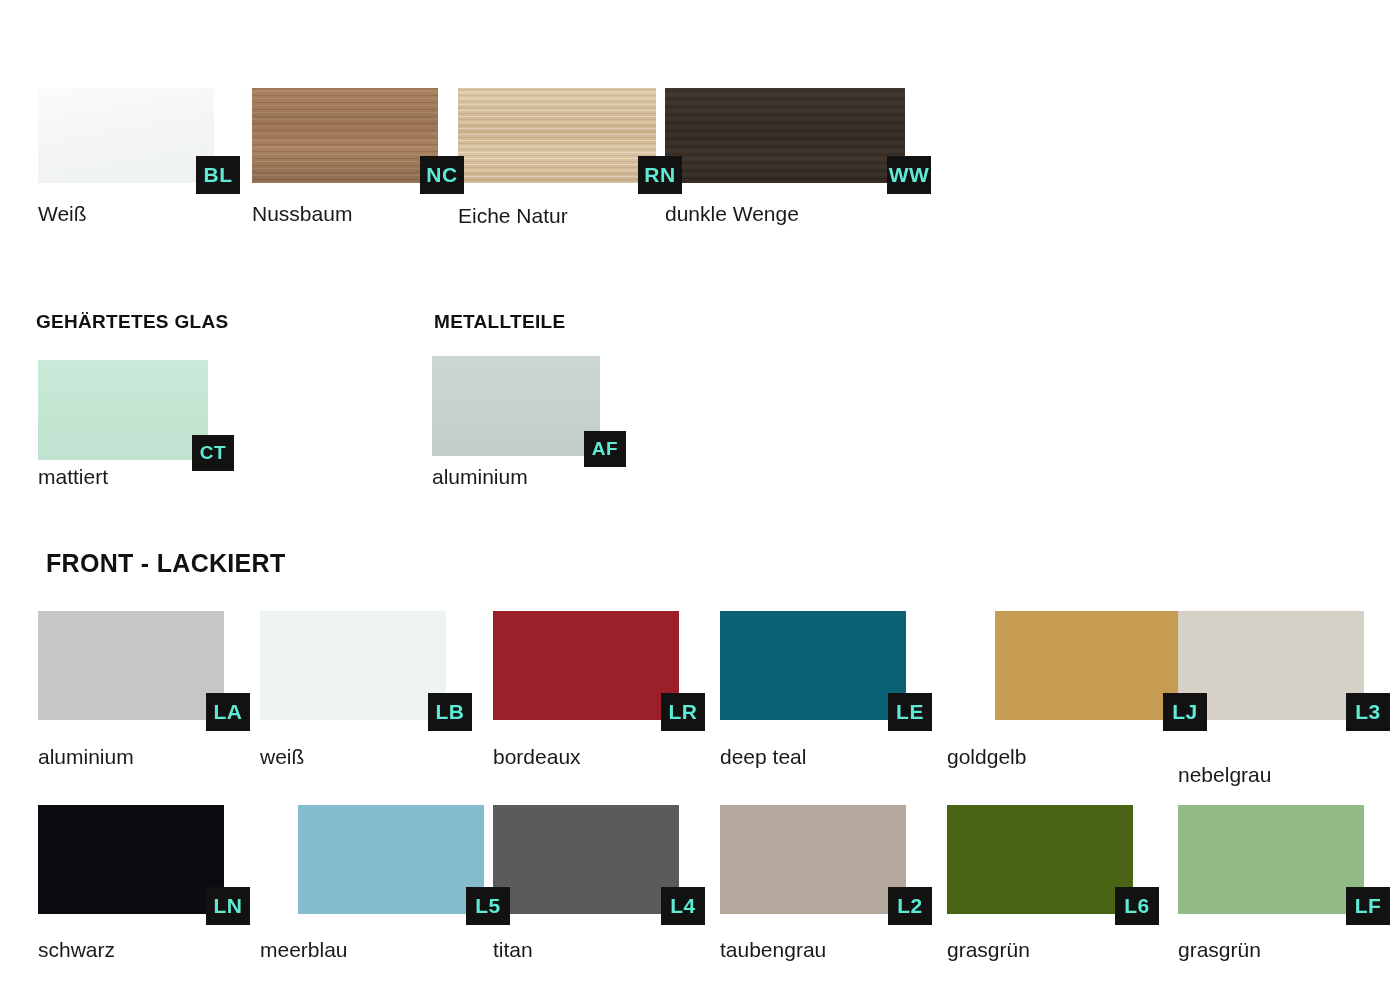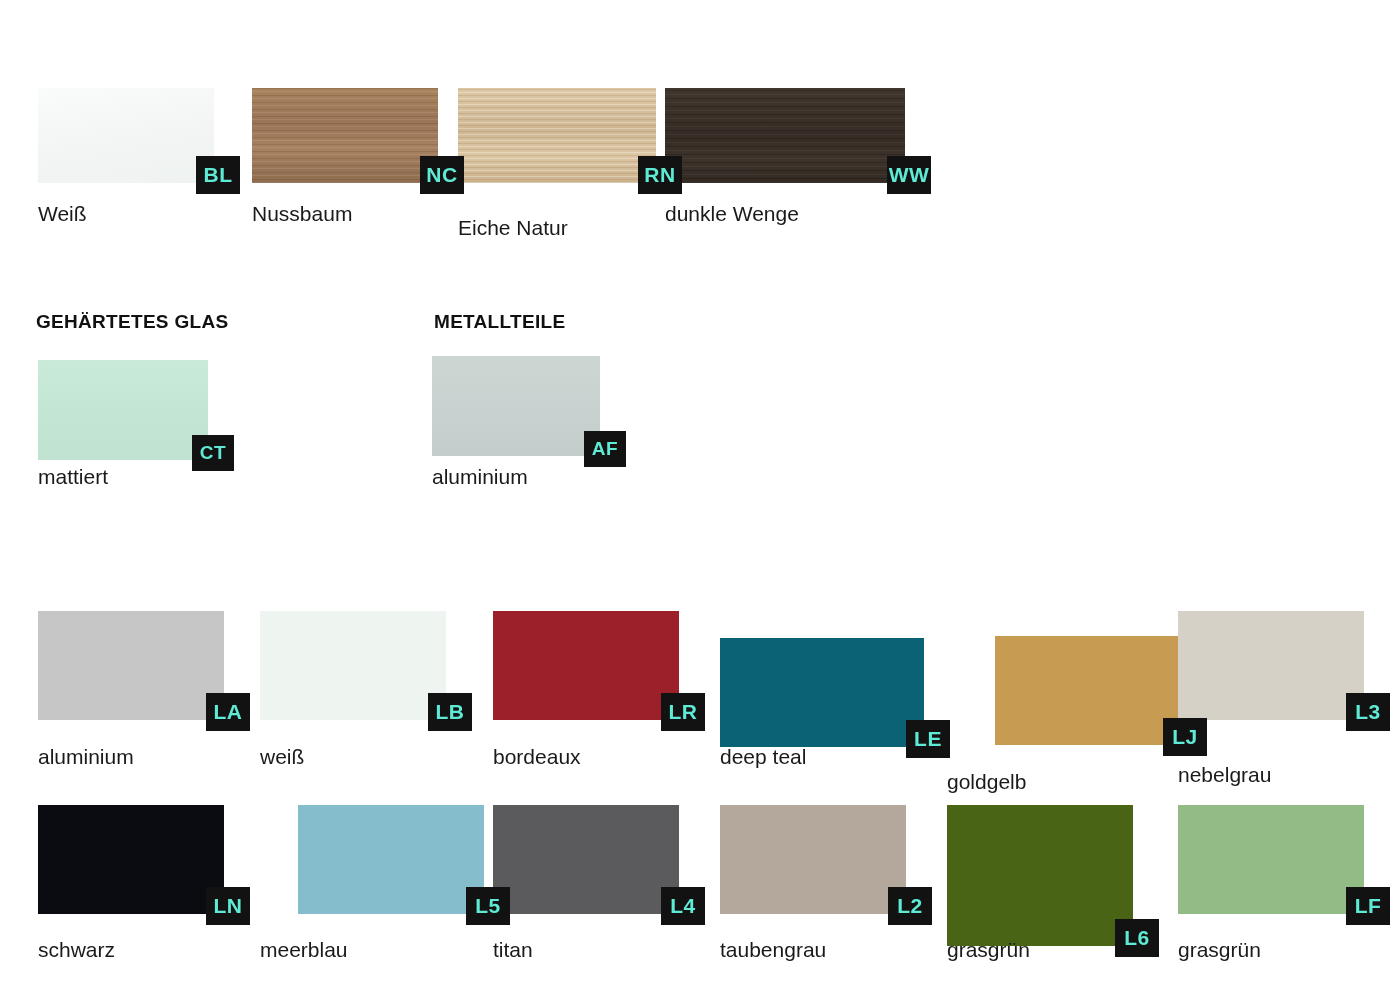--- a/index.html
+++ b/index.html
@@ -128,20 +128,21 @@
 </head>
 <body>
 
 <div class="page">
 
 
   <div class="section-title title-glas">GEHÄRTETES GLAS</div>
 
   <div class="section-title title-metall">METALLTEILE</div>
 
+  <div class="section-title title-lackiert">FRONT - LACKIERT</div>
 
   <div id="swatch-layer">
       <div class="swatch-group" style="left: 38px; top: 88px;">
         <div class="swatch edge-light" style="width: 176px; height: 95px;">
           <div class="fill sheen-white" style="background-color: rgb(242, 245, 244);"></div>
           <div class="code-badge">BL</div>
         </div>
         <div class="swatch-label" style="left: 0px; top: 114px;">Weiß</div>
       </div>
       <div class="swatch-group" style="left: 252px; top: 88px;">
@@ -149,21 +150,21 @@
           <div class="fill grain-walnut" style="background-color: rgb(158, 122, 92);"></div>
           <div class="code-badge">NC</div>
         </div>
         <div class="swatch-label" style="left: 0px; top: 114px;">Nussbaum</div>
       </div>
       <div class="swatch-group" style="left: 458px; top: 88px;">
         <div class="swatch" style="width: 198px; height: 95px;">
           <div class="fill grain-oak" style="background-color: rgb(215, 193, 156);"></div>
           <div class="code-badge">RN</div>
         </div>
-        <div class="swatch-label" style="left: 0px; top: 128px; text-align: center;">Eiche Natur</div>
+        <div class="swatch-label" style="left: 0px; top: 116px; text-align: center;">Eiche Natur</div>
       </div>
       <div class="swatch-group" style="left: 665px; top: 88px;">
         <div class="swatch" style="width: 240px; height: 95px;">
           <div class="fill grain-wenge" style="background-color: rgb(59, 49, 42);"></div>
           <div class="code-badge">WW</div>
         </div>
         <div class="swatch-label" style="left: 0px; top: 114px;">dunkle Wenge</div>
       </div>
       <div class="swatch-group" style="left: 38px; top: 360px;">
         <div class="swatch" style="width: 170px; height: 100px;">
@@ -194,27 +195,27 @@
         <div class="swatch-label" style="left: 0px; top: 134px;">weiß</div>
       </div>
       <div class="swatch-group" style="left: 493px; top: 611px;">
         <div class="swatch" style="width: 186px; height: 109px;">
           <div class="fill" style="background-color: rgb(156, 32, 41);"></div>
           <div class="code-badge">LR</div>
         </div>
         <div class="swatch-label" style="left: 0px; top: 134px;">bordeaux</div>
       </div>
       <div class="swatch-group" style="left: 720px; top: 611px;">
-        <div class="swatch" style="width: 204px; height: 109px; margin-top: 27px;">
+        <div class="swatch" style="width: 186px; height: 109px;">
           <div class="fill" style="background-color: rgb(11, 98, 116);"></div>
           <div class="code-badge">LE</div>
         </div>
         <div class="swatch-label" style="left: 0px; top: 134px;">deep teal</div>
       </div>
-      <div class="swatch-group" style="left: 947px; top: 636px; padding-left: 48px;">
+      <div class="swatch-group" style="left: 947px; top: 611px; padding-left: 48px;">
         <div class="swatch" style="width: 186px; height: 109px;">
           <div class="fill" style="background-color: rgb(199, 155, 81);"></div>
           <div class="code-badge">LJ</div>
         </div>
         <div class="swatch-label" style="left: 0px; top: 134px;">goldgelb</div>
       </div>
       <div class="swatch-group" style="left: 1178px; top: 611px;">
         <div class="swatch" style="width: 186px; height: 109px;">
           <div class="fill" style="background-color: rgb(213, 209, 198);"></div>
           <div class="code-badge">L3</div>
@@ -243,21 +244,21 @@
         <div class="swatch-label" style="left: 0px; top: 133px;">titan</div>
       </div>
       <div class="swatch-group" style="left: 720px; top: 805px;">
         <div class="swatch" style="width: 186px; height: 109px;">
           <div class="fill" style="background-color: rgb(180, 168, 156);"></div>
           <div class="code-badge">L2</div>
         </div>
         <div class="swatch-label" style="left: 0px; top: 133px;">taubengrau</div>
       </div>
       <div class="swatch-group" style="left: 947px; top: 805px;">
-        <div class="swatch" style="width: 186px; height: 141px; text-align: right;">
+        <div class="swatch" style="width: 186px; height: 109px; text-align: right;">
           <div class="fill" style="background-color: rgb(74, 100, 21);"></div>
           <div class="code-badge">L6</div>
         </div>
         <div class="swatch-label" style="left: 0px; top: 133px;">grasgrün</div>
       </div>
       <div class="swatch-group" style="left: 1178px; top: 805px;">
         <div class="swatch" style="width: 186px; height: 109px;">
           <div class="fill" style="background-color: rgb(146, 187, 134);"></div>
           <div class="code-badge">LF</div>
         </div>

